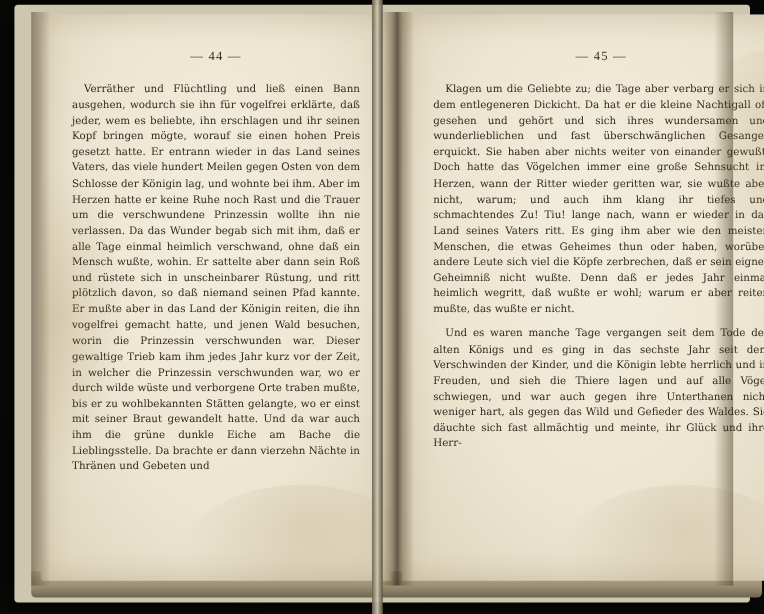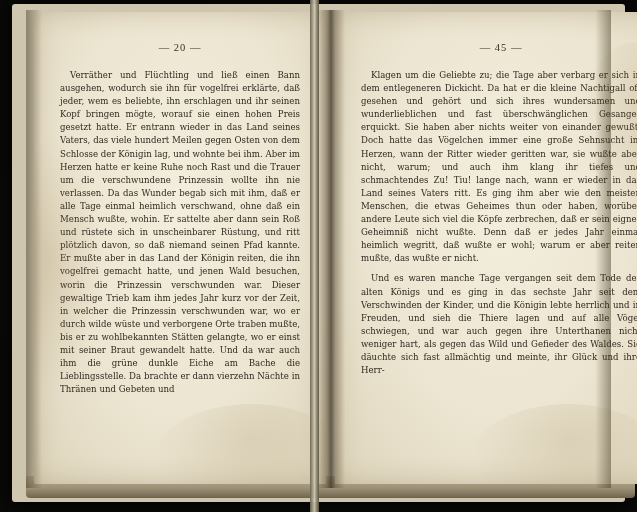--- a/index.html
+++ b/index.html
@@ -168,21 +168,21 @@
 
 <div id="book">
   <div class="surround"></div>
 
   <div class="book-block">
     <div class="edge-bottom"></div>
 
     <div class="page left">
       <div class="stain s1"></div>
       <div class="stain s3"></div>
-      <div class="folio">— 20 —</div>
+      <div class="folio">— 44 —</div>
       <div class="textblock">
         <p>Verräther und Flüchtling und ließ einen Bann ausgehen, wodurch sie ihn für vogelfrei erklärte, daß jeder, wem es beliebte, ihn erschlagen und ihr seinen Kopf bringen mögte, worauf sie einen hohen Preis gesetzt hatte. Er entrann wieder in das Land seines Vaters, das viele hundert Meilen gegen Osten von dem Schlosse der Königin lag, und wohnte bei ihm. Aber im Herzen hatte er keine Ruhe noch Rast und die Trauer um die verschwundene Prinzessin wollte ihn nie verlassen. Da das Wunder begab sich mit ihm, daß er alle Tage einmal heimlich verschwand, ohne daß ein Mensch wußte, wohin. Er sattelte aber dann sein Roß und rüstete sich in unscheinbarer Rüstung, und ritt plötzlich davon, so daß niemand seinen Pfad kannte. Er mußte aber in das Land der Königin reiten, die ihn vogelfrei gemacht hatte, und jenen Wald besuchen, worin die Prinzessin verschwunden war. Dieser gewaltige Trieb kam ihm jedes Jahr kurz vor der Zeit, in welcher die Prinzessin verschwunden war, wo er durch wilde wüste und verborgene Orte traben mußte, bis er zu wohlbekannten Stätten gelangte, wo er einst mit seiner Braut gewandelt hatte. Und da war auch ihm die grüne dunkle Eiche am Bache die Lieblingsstelle. Da brachte er dann vierzehn Nächte in Thränen und Gebeten und</p>
       </div>
     </div>
 
     <div class="page right">
       <div class="stain s2"></div>
       <div class="stain s3"></div>
       <div class="folio">— 45 —</div>
       <div class="textblock">

